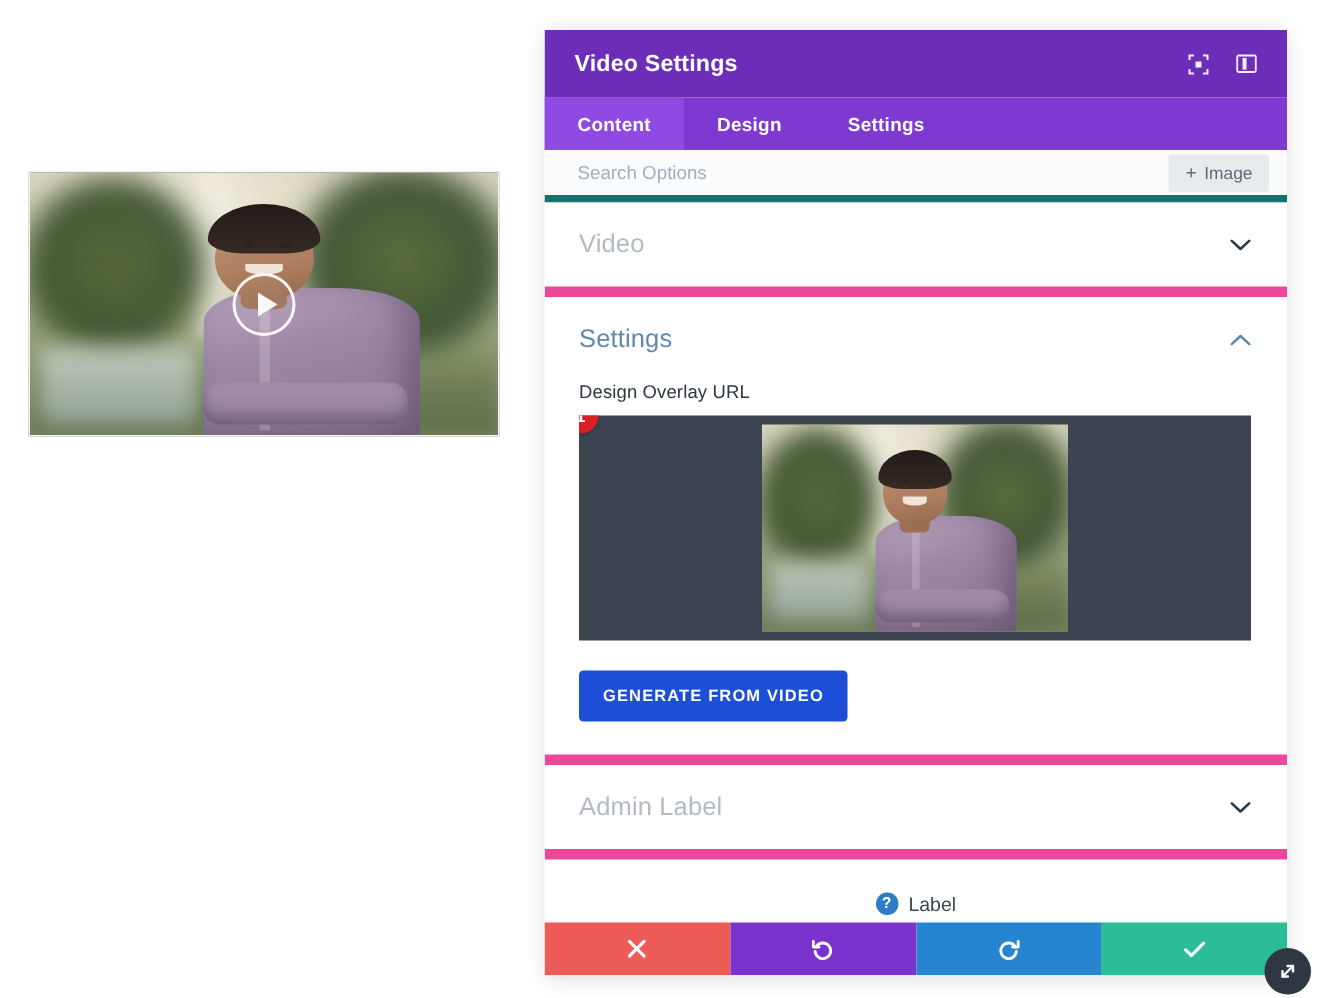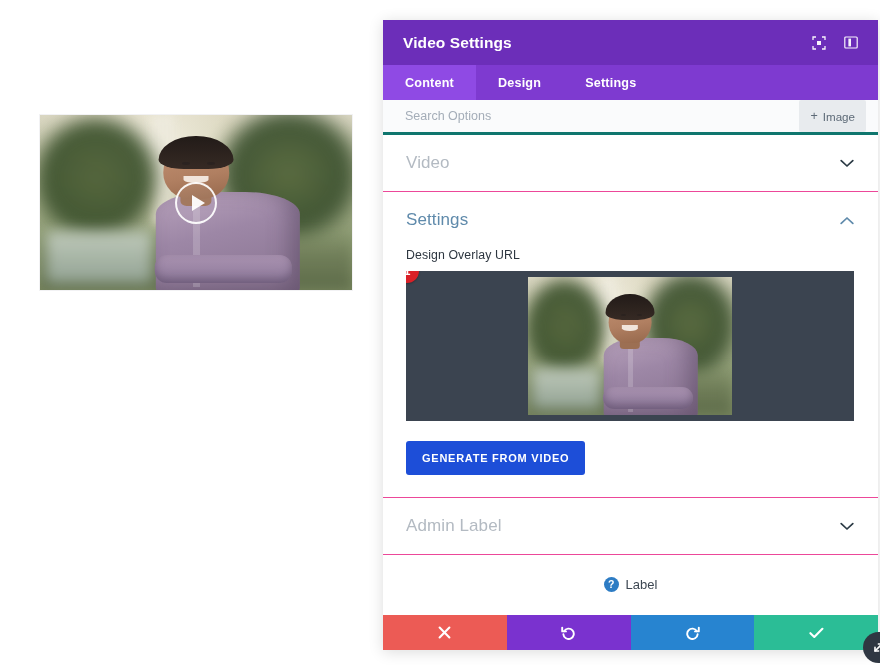--- a/index.html
+++ b/index.html
@@ -12,21 +12,20 @@
     background: #ffffff;
     font-family: "Liberation Sans", sans-serif;
     -webkit-font-smoothing: antialiased;
   }
 
   #page {
     position: relative;
     width: 736px;
     height: 665px;
     background: #ffffff;
-    margin-left: 20px;
   }
 
   
   #canvas-area {
     position: absolute;
     left: 0; top: 0;
     width: 363px;
     height: 665px;
     background: #ffffff;
   }
@@ -235,22 +234,23 @@
     font-weight: bold;
     letter-spacing: .2px;
     white-space: nowrap;
   }
   .tab.active { background: #8f4ae4; }
 
   
   #search-row {
     height: 35px;
     background: #fafbfc;
-    border-bottom: 3px solid #0f766e;
-    display: flex;
+    border-bottom: 5px solid #0f766e;
+    display: flex;
+    align-items: center;
     padding: 0 12px 0 22px;
     flex: 0 0 auto;
   }
   #search-input {
     flex: 1;
     border: none;
     outline: none;
     background: transparent;
     font-family: "Liberation Sans", sans-serif;
     font-size: 12.5px;
@@ -272,21 +272,21 @@
   }
   #filter-button .plus { font-size: 12.5px; line-height: 1; }
 
   
   #modal-body {
     flex: 1 1 auto;
     overflow: hidden;
     background: #ffffff;
   }
 
-  .toggle-section { border-bottom: 1px solid #ec4899; }
+  .toggle-section { border-bottom: 7px solid #ec4899; }
 
   .toggle-header {
     height: 56px;
     display: flex;
     align-items: center;
     padding: 0 24px 0 23px;
     cursor: pointer;
   }
   .toggle-title {
     flex: 1;

